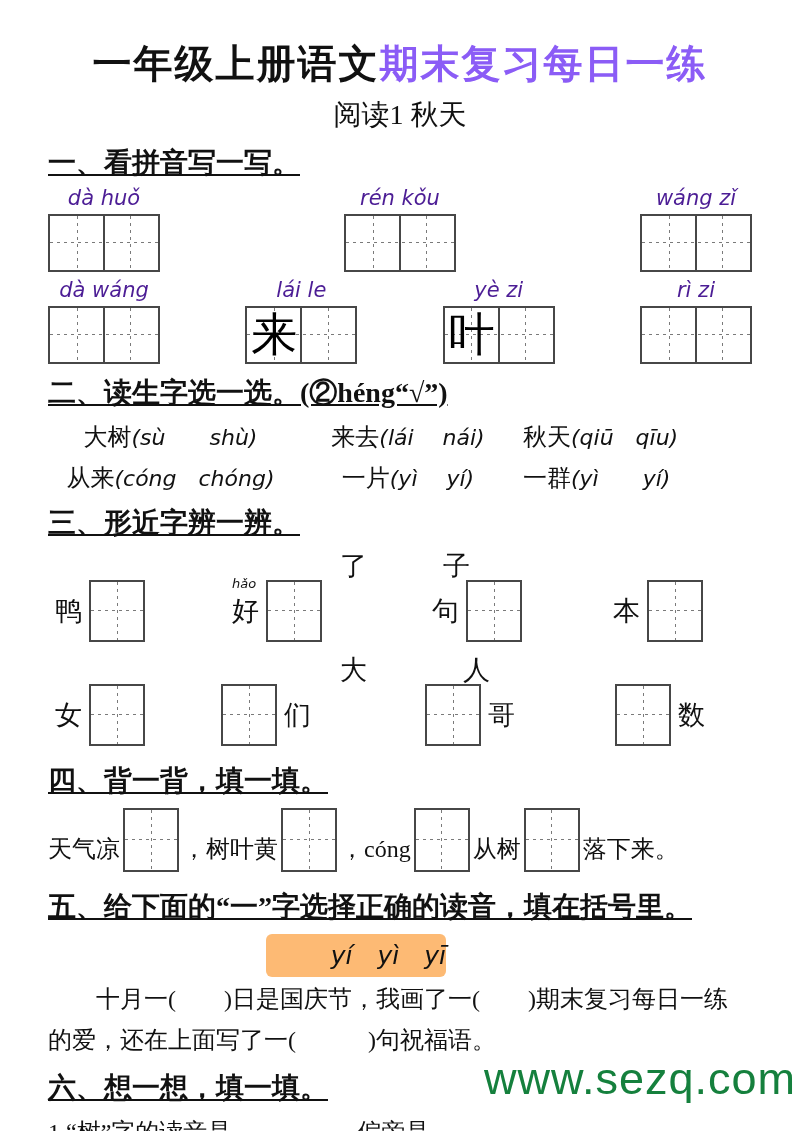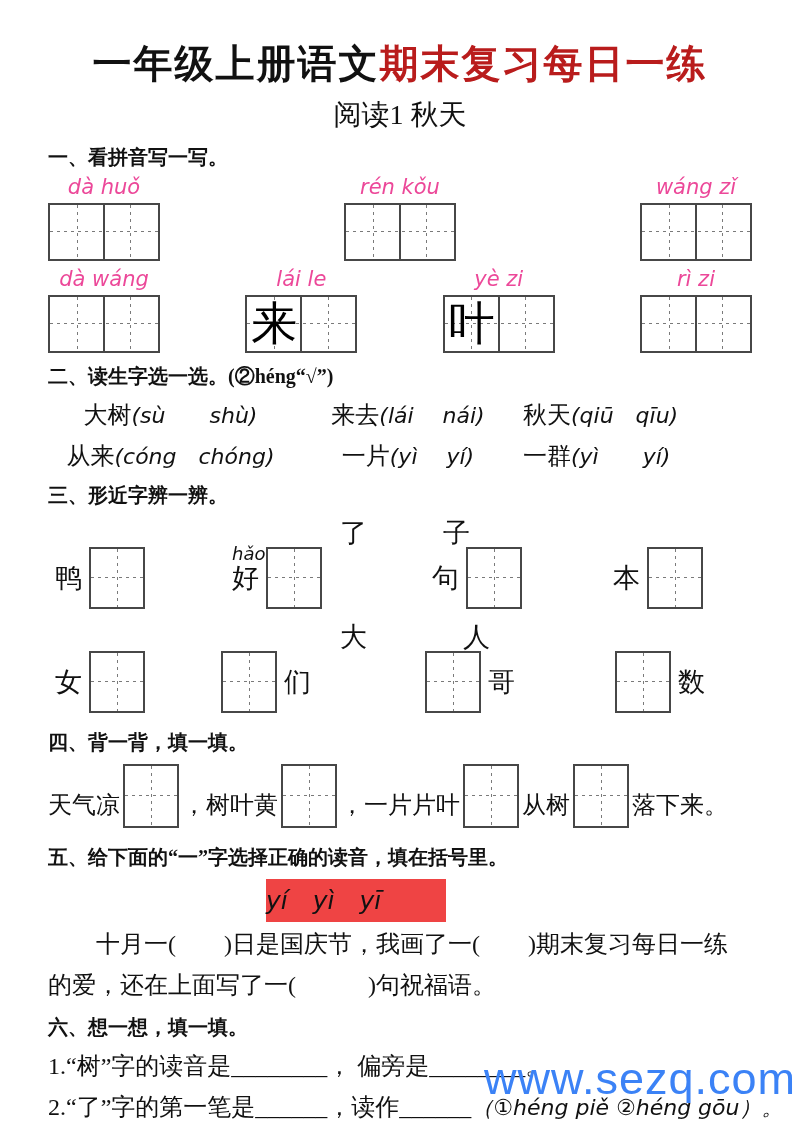--- a/index.html
+++ b/index.html
@@ -3,28 +3,28 @@
 <meta charset="utf-8">
 <style>
   * { margin:0; padding:0; box-sizing:border-box; }
   html,body { background:#fff; }
   .page {
     position:relative; width:800px; height:1131px; margin:0 auto;
     background:#fff; overflow:hidden; padding:40px 48px 0 48px;
     font-family:"Liberation Serif","DejaVu Serif",serif; color:#111;
   }
   .title { text-align:center; font-size:39px; font-weight:700; letter-spacing:2px; line-height:1.22; }
-  .title .red { color:#b91c1c;margin-top:20px; }
+  .title .red { color:#8b5cf6;margin-top:20px; }
   .subtitle { text-align:center; font-size:28px; font-weight:400; margin-top:8px; }
-  .sec-h { font-size:20px; font-weight:700; margin-top:10px; }
+  .sec-h { font-size:28px; font-weight:700; margin-top:10px;text-decoration:underline; }
 
   
   .pin-row { display:flex; justify-content:space-between; margin-top:4px; }
   .pgroup { width:112px; display:flex; flex-direction:column; align-items:center; }
-  .plabel { font-style:italic; font-size:21px; font-family:"DejaVu Sans",sans-serif; height:28px; color:#ec4899; white-space:nowrap; }
+  .plabel { font-style:italic; font-size:21px; font-family:"DejaVu Sans",sans-serif; height:28px; color:#4c1d95; white-space:nowrap; }
   .g2 {
     position:relative; width:112px; height:58px; border:2px solid #474747; background:#fff;
     background-image:
       repeating-linear-gradient(to bottom,#7a7a7a 0 3px,transparent 3px 7px),
       repeating-linear-gradient(to bottom,#7a7a7a 0 3px,transparent 3px 7px),
       repeating-linear-gradient(to right,#7a7a7a 0 3px,transparent 3px 7px),
       linear-gradient(#474747,#474747);
     background-repeat:no-repeat;
     background-size:1px 100%,1px 100%,100% 1px,2px 100%;
     background-position:25% 0,75% 0,0 50%,50% 0;
@@ -38,50 +38,50 @@
   .opt { font-style:italic; font-family:"DejaVu Sans",sans-serif; font-size:22px; }
 
   
   .hints { display:flex; font-size:27px; margin-top:6px; height:32px; }
   .hints .h1 { margin-left:292px; } .hints .h2 { margin-left:76px; }
   .hints2 .h1 { margin-left:292px; } .hints2 .h2 { margin-left:96px; }
   .s3row { display:flex; align-items:center; }
   .unit { display:flex; align-items:center; }
   .uchar { font-size:27px; margin:0 7px; }
   .charcol { position:relative; }
-  .spin { position:absolute; top:-17px; left:7px; font-size:18px; font-style:italic; font-family:"DejaVu Sans",sans-serif; }
+  .spin { position:absolute; top:-17px; left:7px; font-size:13px; font-style:italic; font-family:"DejaVu Sans",sans-serif; }
   .g1 {
     width:56px; height:62px; border:2px solid #474747; background:#fff;
     background-image:
       repeating-linear-gradient(to bottom,#7a7a7a 0 3px,transparent 3px 7px),
       repeating-linear-gradient(to right,#7a7a7a 0 3px,transparent 3px 7px);
     background-repeat:no-repeat;
     background-size:1px 100%,100% 1px;
     background-position:50% 0,0 50%;
     flex:0 0 auto;
   }
   .m2 { margin-left:80px; } .m3 { margin-left:103px; } .m4 { margin-left:84px; }
   .n2 { margin-left:76px; } .n3 { margin-left:107px; } .n4 { margin-left:93px; }
 
   
   .s4row { display:flex; align-items:flex-end; margin-top:8px; }
   .s4row .txt { font-size:24px; margin-bottom:7px; white-space:nowrap; }
   .s4row .g1 { height:64px; margin:0 3px; }
 
   
-  .opts-box { width:180px; margin:8px 0 0 218px; background:#ef4444; text-align:left;
-    font-size:25px; font-style:italic; font-family:"DejaVu Sans",sans-serif; padding:5px 0; }
+  .opts-box { width:180px; margin:8px 0 0 218px; background:#fdba74; text-align:right;
+    font-size:25px; font-style:italic; font-family:"DejaVu Sans",sans-serif; padding:5px 0;border-radius:6px; }
   .para { font-size:24px; line-height:37px; margin-top:4px; }
   .indent { text-indent:2em; }
 
   
   .s6line { font-size:24px; margin-top:9px; white-space:nowrap; }
   .pin-paren { font-style:italic; font-family:"DejaVu Sans",sans-serif; font-size:22px; }
 
-  .watermark { position:absolute; right:4px; bottom:26px; font-size:45px; color:#3b82f6;
+  .watermark { position:absolute; right:4px; bottom:26px; font-size:45px; color:#15803d;
     font-family:"Liberation Sans",sans-serif; letter-spacing:1px; }
 </style>
 </head>
 <body>
 
 <div class="page">
 
   <h1 class="title"><span>一年级上册语文</span><span class="red">期末复习每日一练</span></h1>
   <h2 class="subtitle">阅读1 秋天</h2>
 
@@ -188,21 +188,21 @@
       <span class="uchar">数</span>
     </div>
   </div>
 
   <div class="sec-h" style="margin-top:16px">四、背一背，填一填。</div>
   <div class="s4row">
     <span class="txt">天气凉</span>
     <div class="g1"></div>
     <span class="txt">，树叶黄</span>
     <div class="g1"></div>
-    <span class="txt">，一片片叶</span>
+    <span class="txt">，cóng</span>
     <div class="g1"></div>
     <span class="txt">从树</span>
     <div class="g1"></div>
     <span class="txt">落下来。</span>
   </div>
 
   <div class="sec-h" style="margin-top:16px">五、给下面的“一”字选择正确的读音，填在括号里。</div>
   <div class="opts-box">yí　yì　yī</div>
   <div class="para indent">十月一(　　)日是国庆节，我画了一(　　)期末复习每日一练</div>
   <div class="para">的爱，还在上面写了一(　　　)句祝福语。</div>

